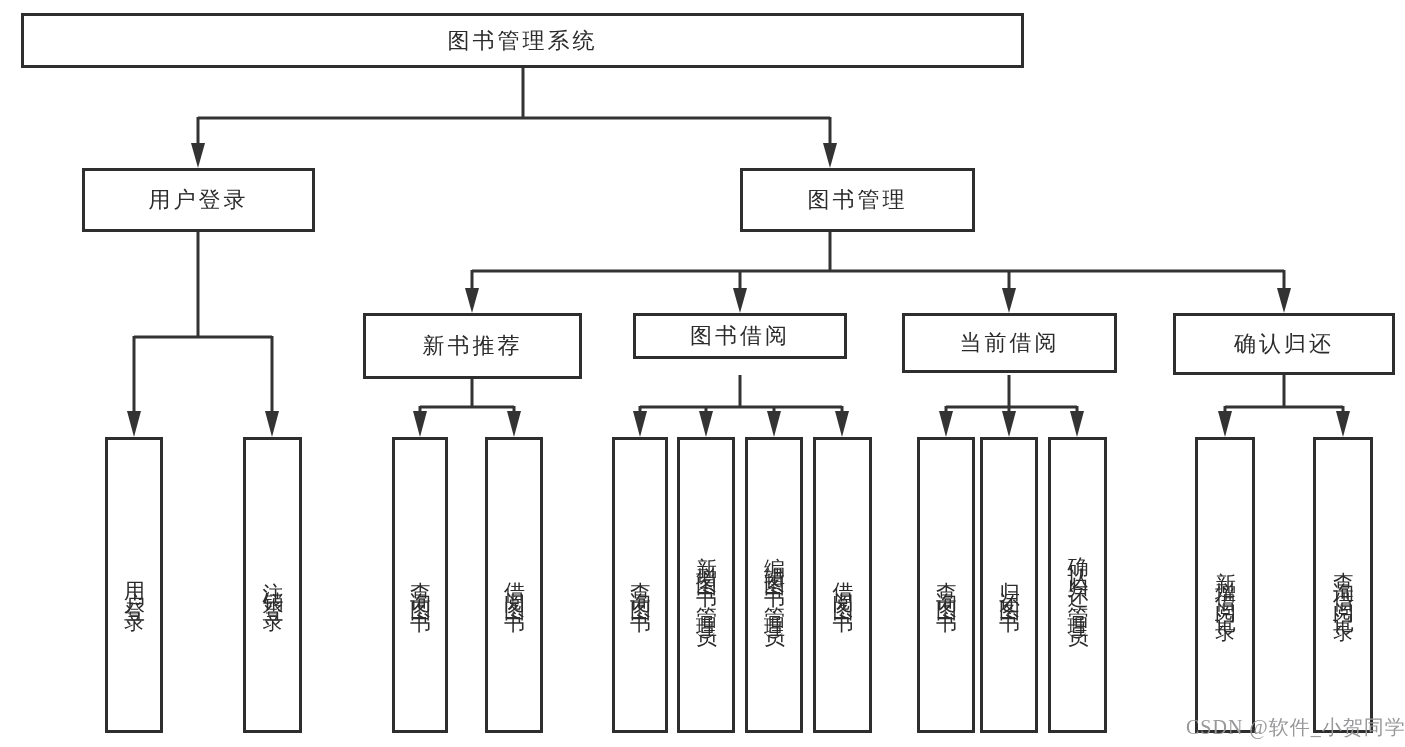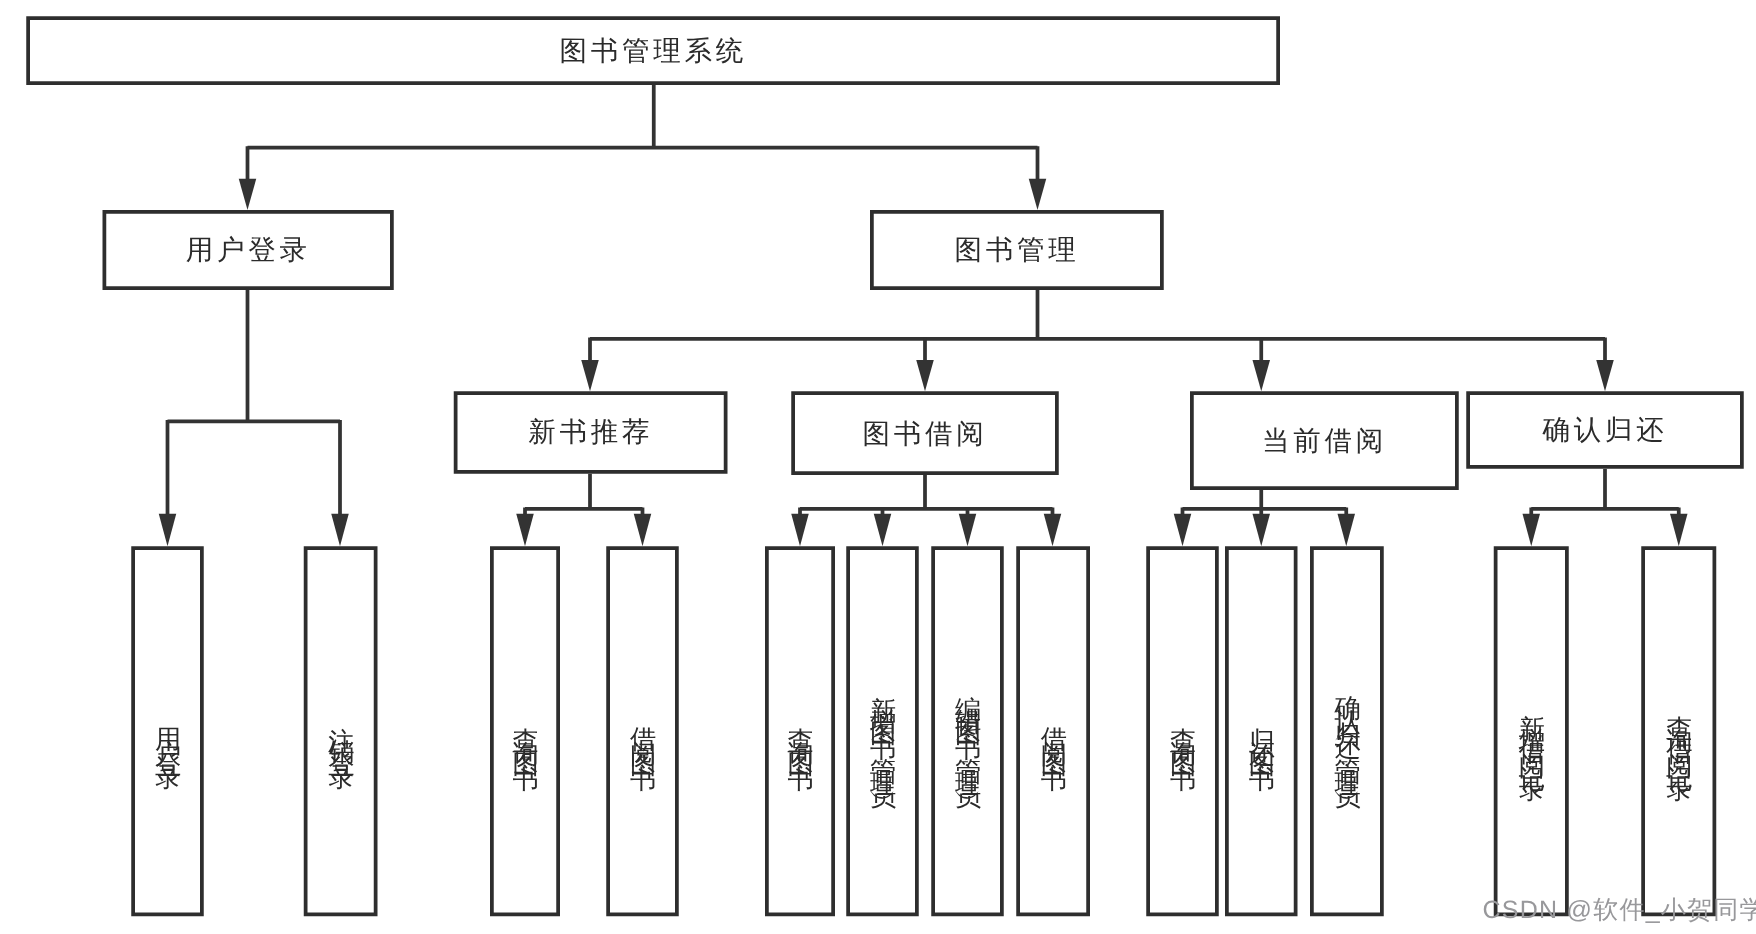--- a/index.html
+++ b/index.html
@@ -1,20 +1,20 @@
 <!DOCTYPE html>
 <html><head>
 <meta charset="utf-8">
 <style>
   html,body { margin:0; padding:0; background:#ffffff; }
   #stage {
     position:relative;
     width:1405px; height:747px;
     background:#ffffff;
-    font-family:Liberation Sans, sans-serif;
+    font-family:Liberation Serif, serif;
     overflow:hidden;
   }
   #wires { position:absolute; left:0; top:0; width:1405px; height:747px; }
   .box {
     position:absolute;
     box-sizing:border-box;
     border:3px solid #2e2e2e;
     background:#ffffff;
     display:flex; align-items:center; justify-content:center;
     color:#2b2b2b;
@@ -116,31 +116,31 @@
     </g>
   </svg>
 
   <div class="box hbox" style="left:21px;top:13px;width:1003px;height:55px">
     <span>图书管理系统</span>
   </div>
 
   <div class="box hbox" style="left:82px;top:168px;width:233px;height:64px">
     <span>用户登录</span>
   </div>
-  <div class="box hbox" style="left:696px;top:168px;width:235px;height:64px">
+  <div class="box hbox" style="left:740px;top:168px;width:235px;height:64px">
     <span>图书管理</span>
   </div>
 
   <div class="box hbox" style="left:363px;top:313px;width:219px;height:66px">
     <span>新书推荐</span>
   </div>
-  <div class="box hbox" style="left:633px;top:313px;width:214px;height:67px">
+  <div class="box hbox" style="left:633px;top:313px;width:214px;height:46px">
     <span>图书借阅</span>
   </div>
-  <div class="box hbox" style="left:952px;top:313px;width:215px;height:79px">
+  <div class="box hbox" style="left:902px;top:313px;width:215px;height:60px">
     <span>当前借阅</span>
   </div>
   <div class="box hbox" style="left:1173px;top:313px;width:222px;height:62px">
     <span>确认归还</span>
   </div>
 
   <div class="box vbox" style="left:105px;top:437px;width:58px;height:296px">
     <span>用户登录</span>
   </div>
   <div class="box vbox" style="left:243px;top:437px;width:59px;height:296px">

